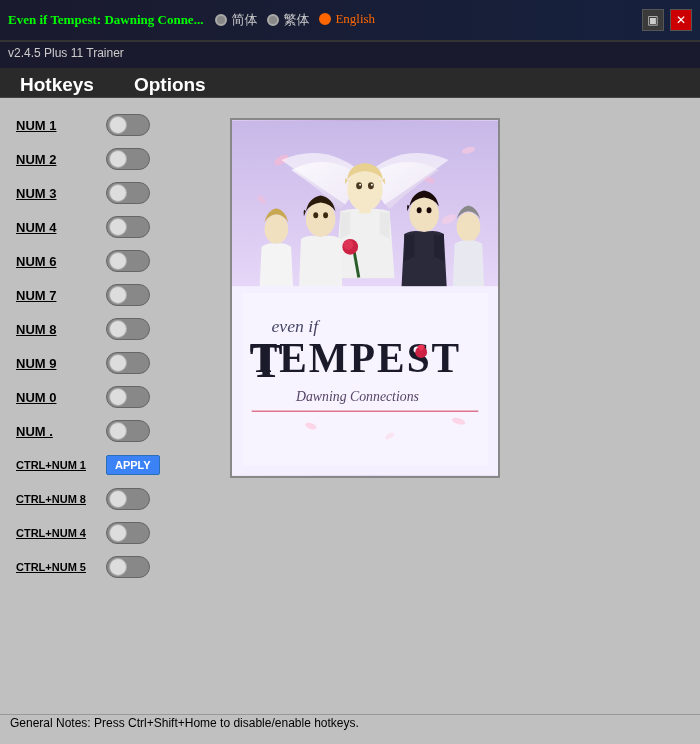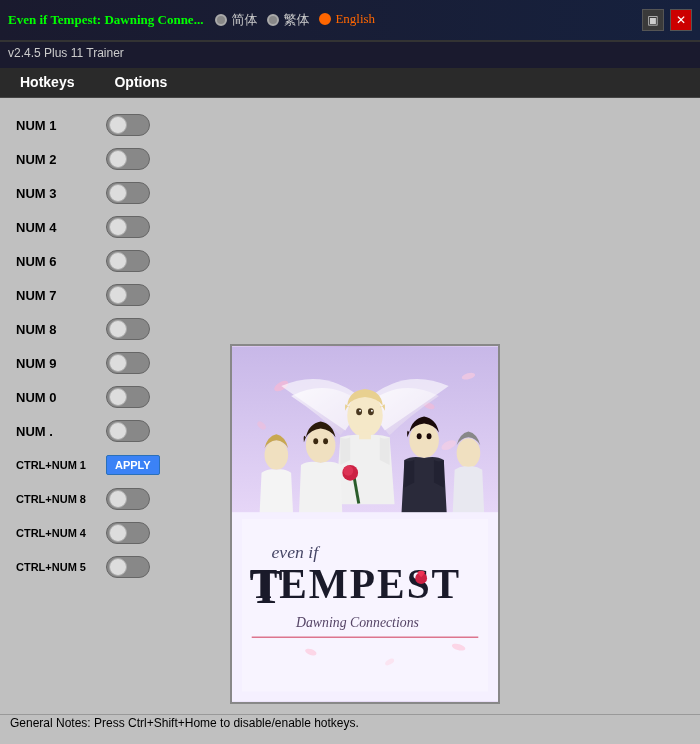--- a/index.html
+++ b/index.html
@@ -104,21 +104,21 @@
     .menu-bar {
       background: #2a2a2a;
       display: flex;
       border-bottom: 1px solid #444;
       height: 30px;
     }
     .menu-item {
       padding: 6px 20px;
       color: #fff;
       cursor: pointer;
-      font-size: 14px;
+      font-size: 19px;
       font-weight: bold;
     }
 
     
     .main-content {
       display: flex;
       background: #c0c0c0;
       flex: 1;
       height: calc(744px - 42px - 26px - 30px - 30px);
     }
@@ -134,20 +134,21 @@
       align-items: center;
       padding: 4px 16px;
       gap: 10px;
       height: 34px;
     }
     .hotkey-label {
       font-size: 13px;
       font-weight: bold;
       color: #000;
       width: 80px;
+      text-decoration: underline;
     }
     .toggle-switch {
       width: 44px;
       height: 22px;
       background: #888;
       border-radius: 11px;
       position: relative;
       cursor: pointer;
       border: 1px solid #666;
     }
@@ -174,21 +175,20 @@
       cursor: pointer;
       border-radius: 2px;
     }
 
     
     .options-panel {
       flex: 1;
       padding: 10px;
       display: flex;
       flex-direction: column;
-      justify-content: flex-end;
     }
     .game-cover {
       width: 270px;
       height: 360px;
       background: linear-gradient(135deg, #e8d5f5 0%, #c9a8e0 20%, #f0e8ff 50%, #d4c0e8 80%, #e0d0f0 100%);
       border: 2px solid #888;
       margin-top: 10px;
       position: relative;
       overflow: hidden;
       display: flex;

